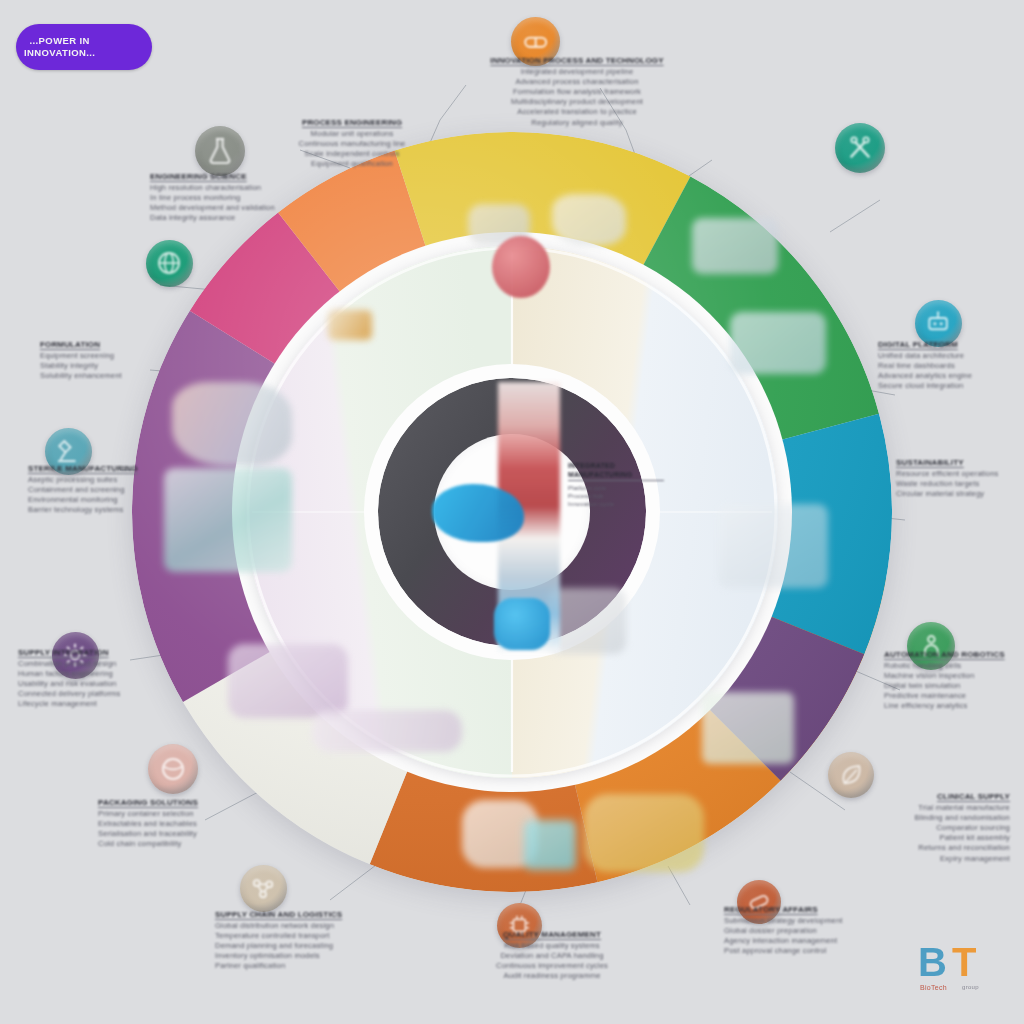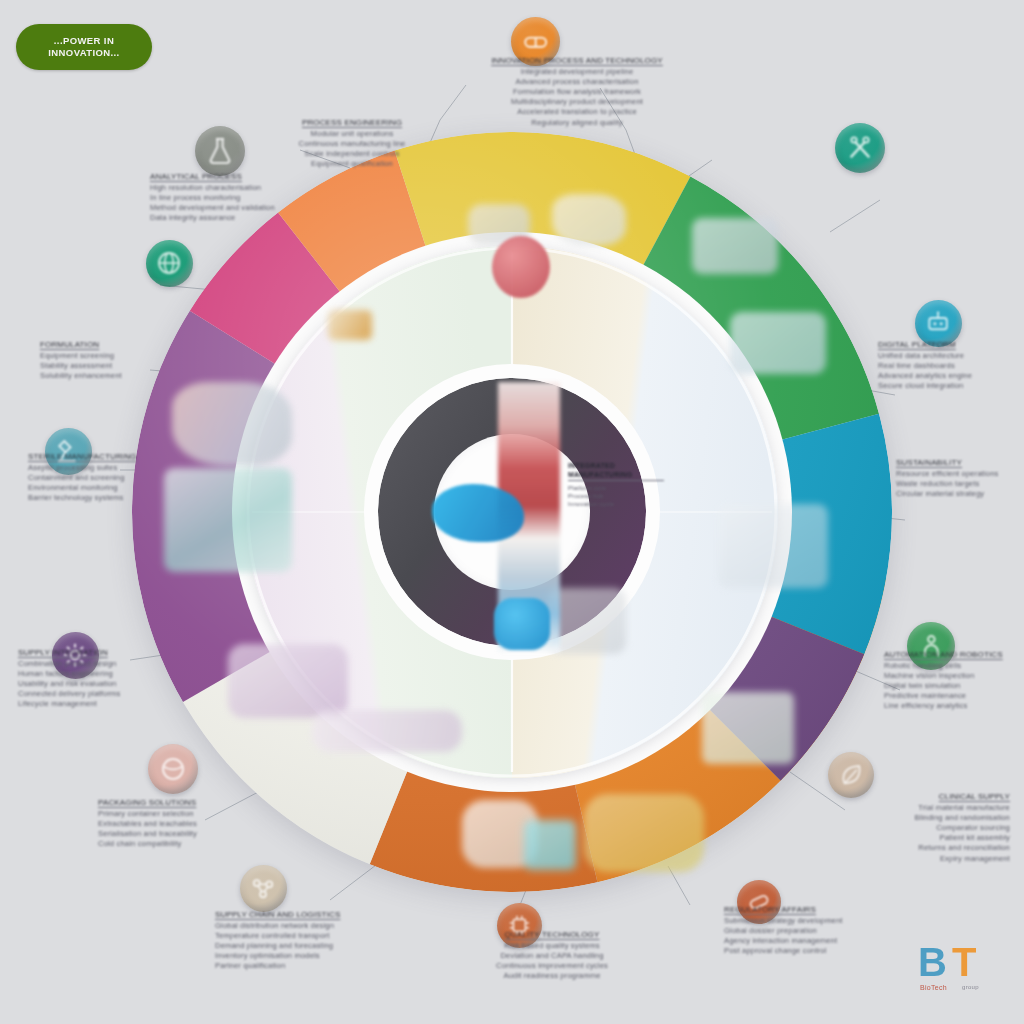--- a/index.html
+++ b/index.html
@@ -10,22 +10,22 @@
     font-family:"Liberation Sans", sans-serif;
     overflow:hidden;
     position:relative;
   }
   #stage{position:absolute;inset:0;width:1024px;height:1024px;}
 
   
   .title-badge{
     position:absolute;left:16px;top:24px;
     width:136px;height:46px;border-radius:23px;
-    background:#4d7c0f;
-    display:flex;align-items:center;justify-content:center;
+    background:#6d28d9;
+    display:flex;align-items:center;
     box-shadow:0 1px 3px rgba(0,0,0,.22);
     overflow:hidden;
   }
   .title-badge .tb-txt{
     color:#f2f2f3;font-size:9.5px;line-height:12px;
     text-align:center;font-weight:bold;
     letter-spacing:.4px;
     filter:blur(.75px);
     padding:0 8px;
     white-space:pre-line;
@@ -81,21 +81,21 @@
     border-bottom:1px solid #6a6a78;padding-bottom:1px;margin-bottom:3px;
     letter-spacing:.2px;
   }
   .center-text .ct-l{
     font-size:6px;line-height:8px;color:#5a5a68;letter-spacing:.2px;
   }
 
   
   .anno{position:absolute;filter:blur(.85px);}
   .anno .a-h{
-    font-size:8px;font-weight:normal;line-height:10.5px;color:#2f3039;
+    font-size:8px;font-weight:bold;line-height:10.5px;color:#2f3039;
     letter-spacing:.15px;text-decoration:underline;
     text-decoration-color:#6d6e7a;text-underline-offset:2px;
   }
   .anno .a-l{
     font-size:7.6px;line-height:10.2px;color:#5b5c68;letter-spacing:.15px;
   }
   .anno.ta-c{text-align:center;}
   .anno.ta-l{text-align:left;}
 
   
@@ -416,33 +416,33 @@
         <div class="a-l">Regulatory aligned quality</div>
       </div>
       <div class="anno ta-c" style="left: 262px; top: 118px; width: 180px;">
         <div class="a-h">PROCESS ENGINEERING</div>
         <div class="a-l">Modular unit operations</div>
         <div class="a-l">Continuous manufacturing line</div>
         <div class="a-l">Scale independent controls</div>
         <div class="a-l">Equipment qualification</div>
       </div>
       <div class="anno ta-l" style="left: 150px; top: 172px; width: 198px;">
-        <div class="a-h">ANALYTICAL PROCESS</div>
+        <div class="a-h">ENGINEERING SCIENCE</div>
         <div class="a-l">High resolution characterisation</div>
         <div class="a-l">In line process monitoring</div>
         <div class="a-l">Method development and validation</div>
         <div class="a-l">Data integrity assurance</div>
       </div>
       <div class="anno ta-l" style="left: 40px; top: 340px; width: 140px;">
         <div class="a-h">FORMULATION</div>
         <div class="a-l">Equipment screening</div>
-        <div class="a-l">Stability assessment</div>
+        <div class="a-l">Stability integrity</div>
         <div class="a-l">Solubility enhancement</div>
       </div>
-      <div class="anno ta-l" style="left: 28px; top: 452px; width: 160px;">
+      <div class="anno ta-l" style="left: 28px; top: 464px; width: 160px;">
         <div class="a-h">STERILE MANUFACTURING</div>
         <div class="a-l">Aseptic processing suites</div>
         <div class="a-l">Containment and screening</div>
         <div class="a-l">Environmental monitoring</div>
         <div class="a-l">Barrier technology systems</div>
       </div>
       <div class="anno ta-l" style="left: 18px; top: 648px; width: 190px;">
         <div class="a-h">SUPPLY INTEGRATION</div>
         <div class="a-l">Combination product design</div>
         <div class="a-l">Human factors engineering</div>
@@ -459,21 +459,21 @@
       </div>
       <div class="anno ta-l" style="left: 215px; top: 910px; width: 200px;">
         <div class="a-h">SUPPLY CHAIN AND LOGISTICS</div>
         <div class="a-l">Global distribution network design</div>
         <div class="a-l">Temperature controlled transport</div>
         <div class="a-l">Demand planning and forecasting</div>
         <div class="a-l">Inventory optimisation models</div>
         <div class="a-l">Partner qualification</div>
       </div>
       <div class="anno ta-c" style="left: 452px; top: 930px; width: 200px;">
-        <div class="a-h">QUALITY TECHNOLOGY</div>
+        <div class="a-h">QUALITY MANAGEMENT</div>
         <div class="a-l">Risk based quality systems</div>
         <div class="a-l">Deviation and CAPA handling</div>
         <div class="a-l">Continuous improvement cycles</div>
         <div class="a-l">Audit readiness programme</div>
       </div>
       <div class="anno ta-l" style="left: 724px; top: 905px; width: 200px;">
         <div class="a-h">REGULATORY AFFAIRS</div>
         <div class="a-l">Submission strategy development</div>
         <div class="a-l">Global dossier preparation</div>
         <div class="a-l">Agency interaction management</div>

